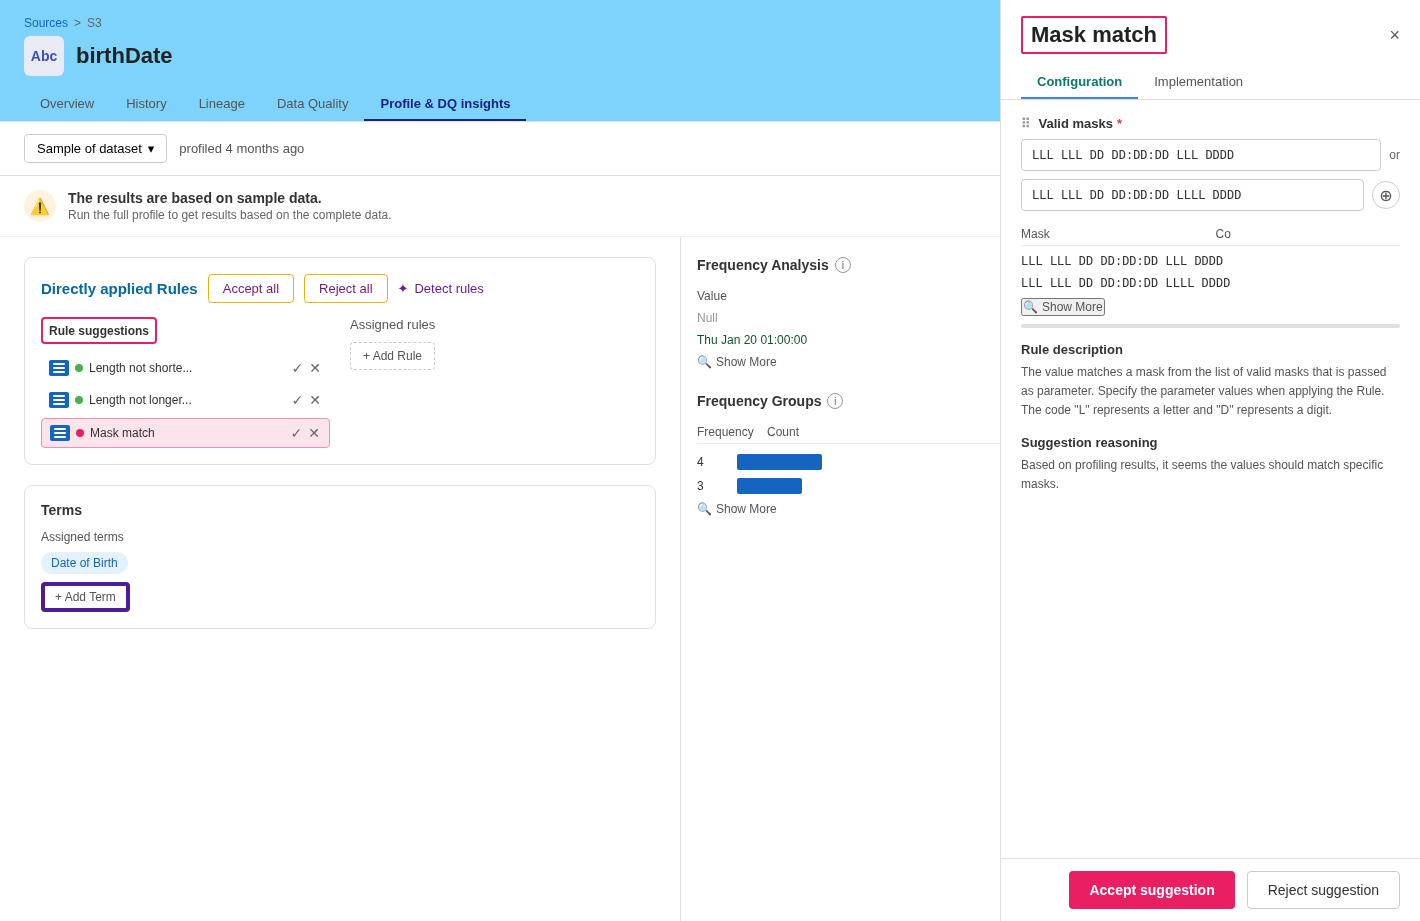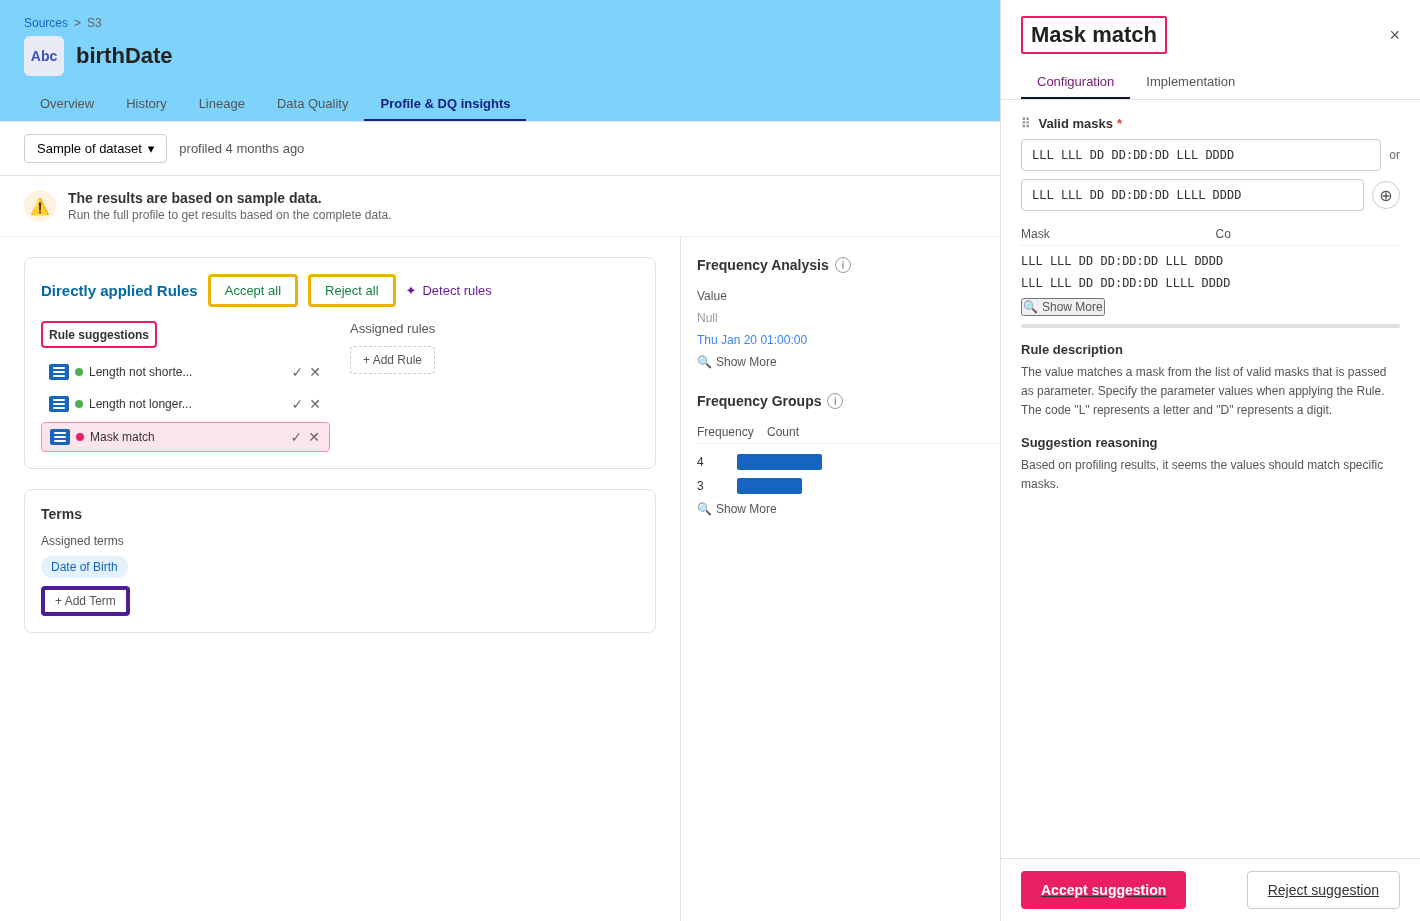--- a/index.html
+++ b/index.html
@@ -38,21 +38,21 @@
     .content-area { display: flex; flex: 1; overflow: hidden; }
 
     
     .left-panel { width: 680px; padding: 20px 24px; overflow-y: auto; background: #fff; }
 
     
     .rules-section { background: #fff; border: 1px solid #e0e0e0; border-radius: 8px; padding: 16px; margin-bottom: 20px; }
     .rules-header { display: flex; align-items: center; gap: 10px; margin-bottom: 14px; }
     .rules-title { font-size: 15px; font-weight: 700; color: #0369a1; }
     .btn { padding: 6px 14px; border-radius: 4px; font-size: 13px; cursor: pointer; }
-    .btn-outline { border: 3px solid #eab308; background: #fff; color: #15803d; }
+    .btn-outline { border: 1px solid #eab308; background: #fff; color: #701a75; }
     .detect-btn { display: flex; align-items: center; gap: 6px; border: none; background: none; color: #6a1b9a; font-size: 13px; cursor: pointer; font-weight: 500; }
 
     .rules-body { display: flex; gap: 20px; }
     .rule-suggestions { flex: 1; }
     .assigned-rules { flex: 1; }
     .section-label { font-size: 13px; color: #555; margin-bottom: 10px; font-weight: 500; }
 
     
     .rule-suggestions-box { border: 2px solid #e91e63; border-radius: 4px; padding: 4px 6px; display: inline-block; margin-bottom: 10px; }
     .rule-suggestions-label { font-size: 12px; font-weight: 600; color: #333; }
@@ -80,45 +80,45 @@
 
     
     .right-panel { flex: 1; padding: 20px 16px; overflow-y: auto; border-left: 1px solid #e0e0e0; background: #fff; }
     .freq-section { margin-bottom: 20px; }
     .freq-title { font-size: 14px; font-weight: 600; margin-bottom: 12px; display: flex; align-items: center; gap: 6px; }
     .info-icon { width: 16px; height: 16px; border: 1px solid #999; border-radius: 50%; display: inline-flex; align-items: center; justify-content: center; font-size: 10px; color: #999; }
 
     .freq-table { width: 100%; }
     .freq-col-header { font-size: 12px; color: #555; padding: 4px 0; }
     .freq-row { display: flex; align-items: center; padding: 4px 0; }
-    .freq-value { font-size: 12px; color: #3b82f6; min-width: 100px; }
+    .freq-value { font-size: 12px; color: #14532d; min-width: 100px; }
     .freq-value.null-val { color: #999; }
 
     .show-more-btn { display: flex; align-items: center; gap: 4px; background: none; border: none; cursor: pointer; color: #555; font-size: 12px; padding: 4px 0; }
 
     .freq-groups { margin-top: 10px; }
     .freq-group-headers { display: flex; gap: 10px; padding: 4px 0; border-bottom: 1px solid #eee; margin-bottom: 6px; }
     .freq-group-header { font-size: 12px; color: #555; font-weight: 500; }
     .freq-group-row { display: flex; align-items: center; gap: 10px; padding: 4px 0; }
     .freq-group-num { font-size: 12px; color: #333; width: 30px; }
     .freq-bar-container { flex: 1; display: flex; align-items: center; gap: 6px; }
     .freq-bar { height: 16px; background: #1565c0; border-radius: 2px; }
 
     
     .side-panel { width: 420px; background: #fff; border-left: 1px solid #e0e0e0; display: flex; flex-direction: column; position: absolute; right: 0; top: 0; height: 100%; z-index: 10; }
     .side-panel-header { padding: 16px 20px 0; border-bottom: 1px solid #e0e0e0; }
     .side-panel-title-row { display: flex; align-items: center; justify-content: space-between; margin-bottom: 12px; }
     .side-panel-title { font-size: 22px; font-weight: 600; color: #222; border: 2px solid #e91e63; padding: 4px 8px; border-radius: 2px; }
     .close-btn { background: none; border: none; cursor: pointer; font-size: 18px; color: #555; }
     .side-panel-tabs { display: flex; gap: 0; }
     .side-panel-tab { padding: 8px 16px; font-size: 13px; color: #555; cursor: pointer; border-bottom: 2px solid transparent; }
-    .side-panel-tab.active { color: #701a75; border-bottom: 2px solid #0f172a; font-weight: 400; }
+    .side-panel-tab.active { color: #0f766e; border-bottom: 2px solid #3b82f6; font-weight: 700; }
 
     .side-panel-body { flex: 1; padding: 16px 20px; overflow-y: auto; }
-    .side-panel-footer { padding: 12px 20px; border-top: 1px solid #e0e0e0; display: flex; gap: 12px; justify-content: space-between; text-decoration: underline; }
+    .side-panel-footer { padding: 12px 20px; border-top: 1px solid #e0e0e0; display: flex; gap: 12px; justify-content: flex-end; }
 
     
     .valid-masks-label { font-size: 13px; font-weight: 600; margin-bottom: 8px; display: flex; align-items: center; gap: 4px; }
     .required-star { color: #e53935; }
     .mask-input-row { display: flex; align-items: center; gap: 8px; margin-bottom: 8px; }
     .mask-input { flex: 1; padding: 8px 10px; border: 1px solid #ccc; border-radius: 4px; font-size: 12px; color: #333; background: #fff; font-family: monospace; }
     .or-text { font-size: 12px; color: #666; }
     .add-mask-btn { width: 28px; height: 28px; border: 1px solid #ccc; border-radius: 50%; background: #fff; cursor: pointer; display: flex; align-items: center; justify-content: center; font-size: 16px; color: #555; }
 
     

